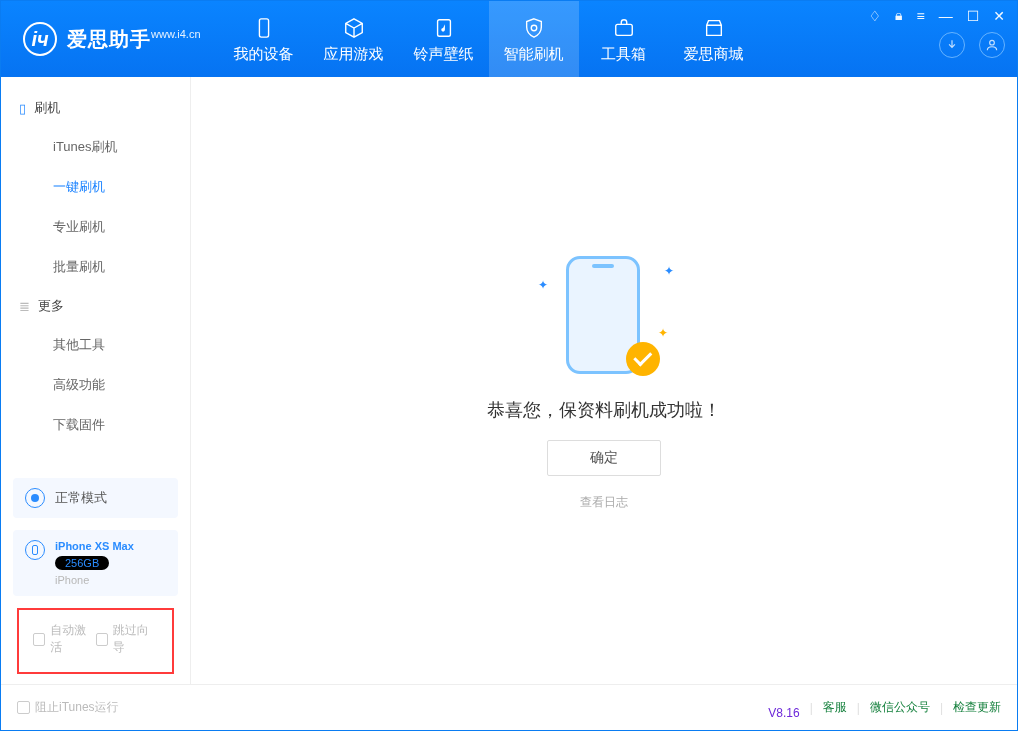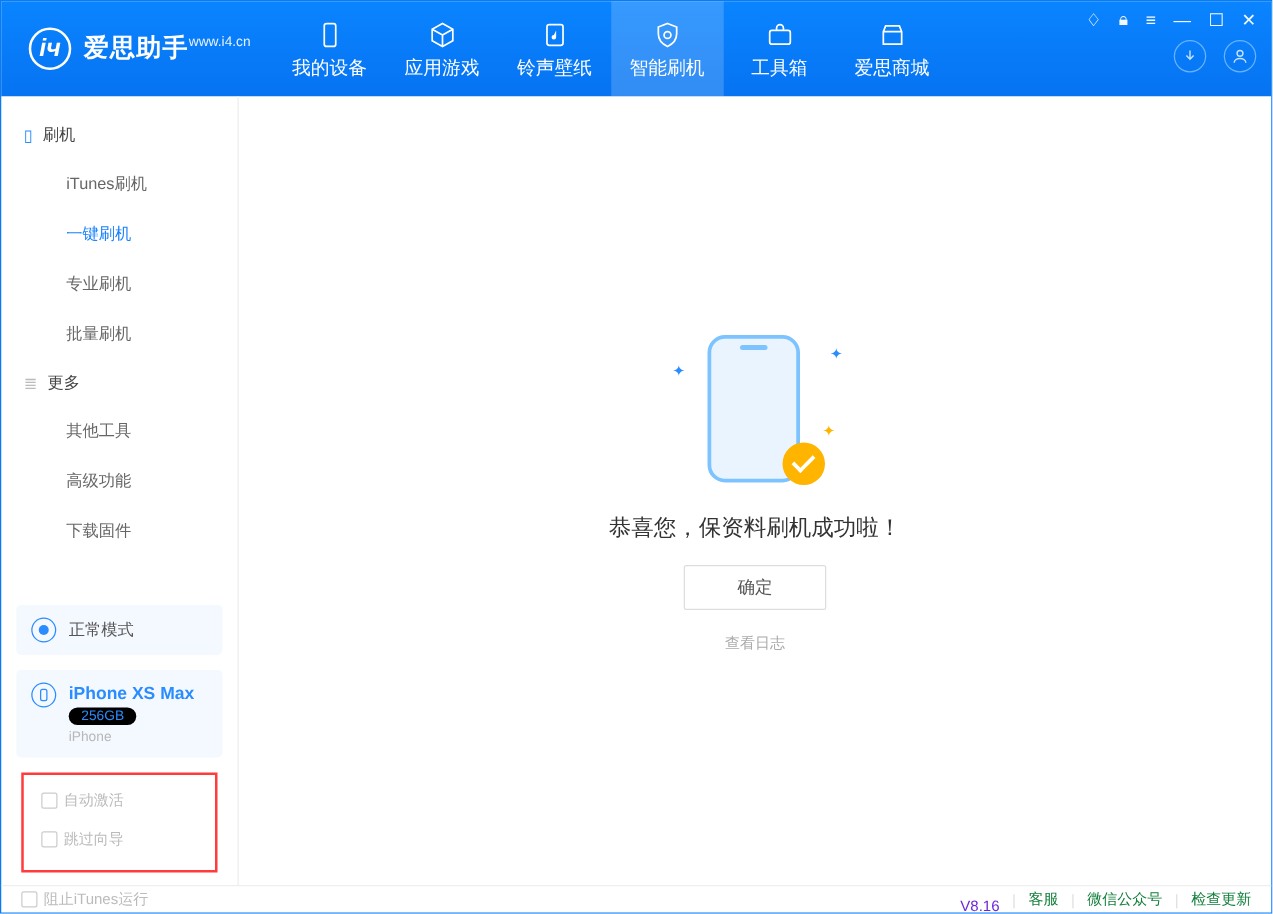--- a/index.html
+++ b/index.html
@@ -24,38 +24,38 @@
 .sidebar { width: 190px; border-right: 1px solid #eee; display:flex; flex-direction:column; font-size:13px; color:#555;}
 .nav { flex:1; overflow:auto; padding-top:12px;}
 .nav-header { display:flex; align-items:center; gap:8px; padding: 10px 18px; color:#444; font-weight:500;}
 .nav-header .icn { color:#2a8cff;}
 .nav-sub { padding: 11px 18px 11px 52px; cursor:pointer; color:#666;}
 .nav-sub.active { color:#1a82ff;}
 .mode-card, .device-card { margin: 6px 12px; background:#f4f8ff; border-radius:4px; padding:10px 12px; display:flex; align-items:center; gap:10px;}
 .mode-card .dot, .device-card .dot { width:20px; height:20px; border:1.5px solid #2a8cff; border-radius:50%; display:flex; align-items:center; justify-content:center;}
 .device-card { flex-direction:row; align-items:flex-start;}
 .device-info { display:flex; flex-direction:column; gap:4px;}
-.device-name { color:#2a8cff; font-weight:600; font-size:14px;}
+.device-name { color:#2a8cff; font-weight:600; font-size:11px;}
 .badge { background:#000000; color:#2a8cff; border-radius:10px; padding:1px 10px; font-size:11px; width:fit-content;}
 .device-type { color:#b8b8b8; font-size:11px;}
-.opt-row { display:flex; gap:14px; padding: 12px 14px 16px; border:2px solid #ff3b3b; margin:6px 16px 10px;flex-direction:column;}
+.opt-row { display:flex; padding: 12px 14px 16px; border:2px solid #ff3b3b; margin:6px 16px 10px;}
 .chk { display:flex; align-items:center; gap:5px; color:#bbb; font-size:12px; cursor:pointer;}
 .chk .box { width:13px; height:13px; border:1px solid #ccc; border-radius:2px;}
 .main { flex:1; display:flex; flex-direction:column; align-items:center; justify-content:center; gap:18px; color:#333;}
 .illus { position:relative; width:120px; height:130px;}
 .phone { position:absolute; left:22px; top:6px; width:74px; height:118px; border:3px solid #7cc3ff; border-radius:14px; background:#eaf4ff;}
 .phone::before{content:""; position:absolute; left:50%; top:5px; transform:translateX(-50%); width:22px; height:4px; background:#7cc3ff; border-radius:3px;}
 .check-badge { position:absolute; right:4px; bottom:4px; width:34px; height:34px; background:#ffb400; border-radius:50%; display:flex; align-items:center; justify-content:center;}
 .check-badge::after{content:""; width:14px; height:7px; border-left:3px solid #fff; border-bottom:3px solid #fff; transform:rotate(-45deg) translate(1px,-2px);}
 .sparkle { position:absolute; color:#2a8cff; font-size:12px;}
 .sparkle.s1{ left:-6px; top:28px;} .sparkle.s2{ right:-10px; top:14px;} .sparkle.s3{ right:-4px; bottom:40px; color:#ffb400;}
 .success-text { font-size:18px; font-weight:500; color:#333;}
 .ok-btn { border:1px solid #ddd; background:#fff; padding:8px 42px; font-size:14px; cursor:pointer; color:#555; border-radius:2px;}
 .loglink { color:#aaa; font-size:12px; cursor:pointer;}
-.footer { height:22px; border-top:1px solid #eee; display:flex; align-items:center; padding:0 16px; font-size:12px; color:#aaa; gap:8px;}
+.footer { height:46px; border-top:1px solid #eee; display:flex; align-items:center; padding:0 16px; font-size:12px; color:#aaa; gap:8px;}
 .footer .right { margin-left:auto; display:flex; align-items:center; gap:10px;}
 .sep { color:#e0e0e0;}
 .ver { color:#6d28d9;margin-top:10px;}
 .flink{ color:#15803d; cursor:pointer;}
 </style>
 </head>
 <body>
 
 <div class="window">
 

